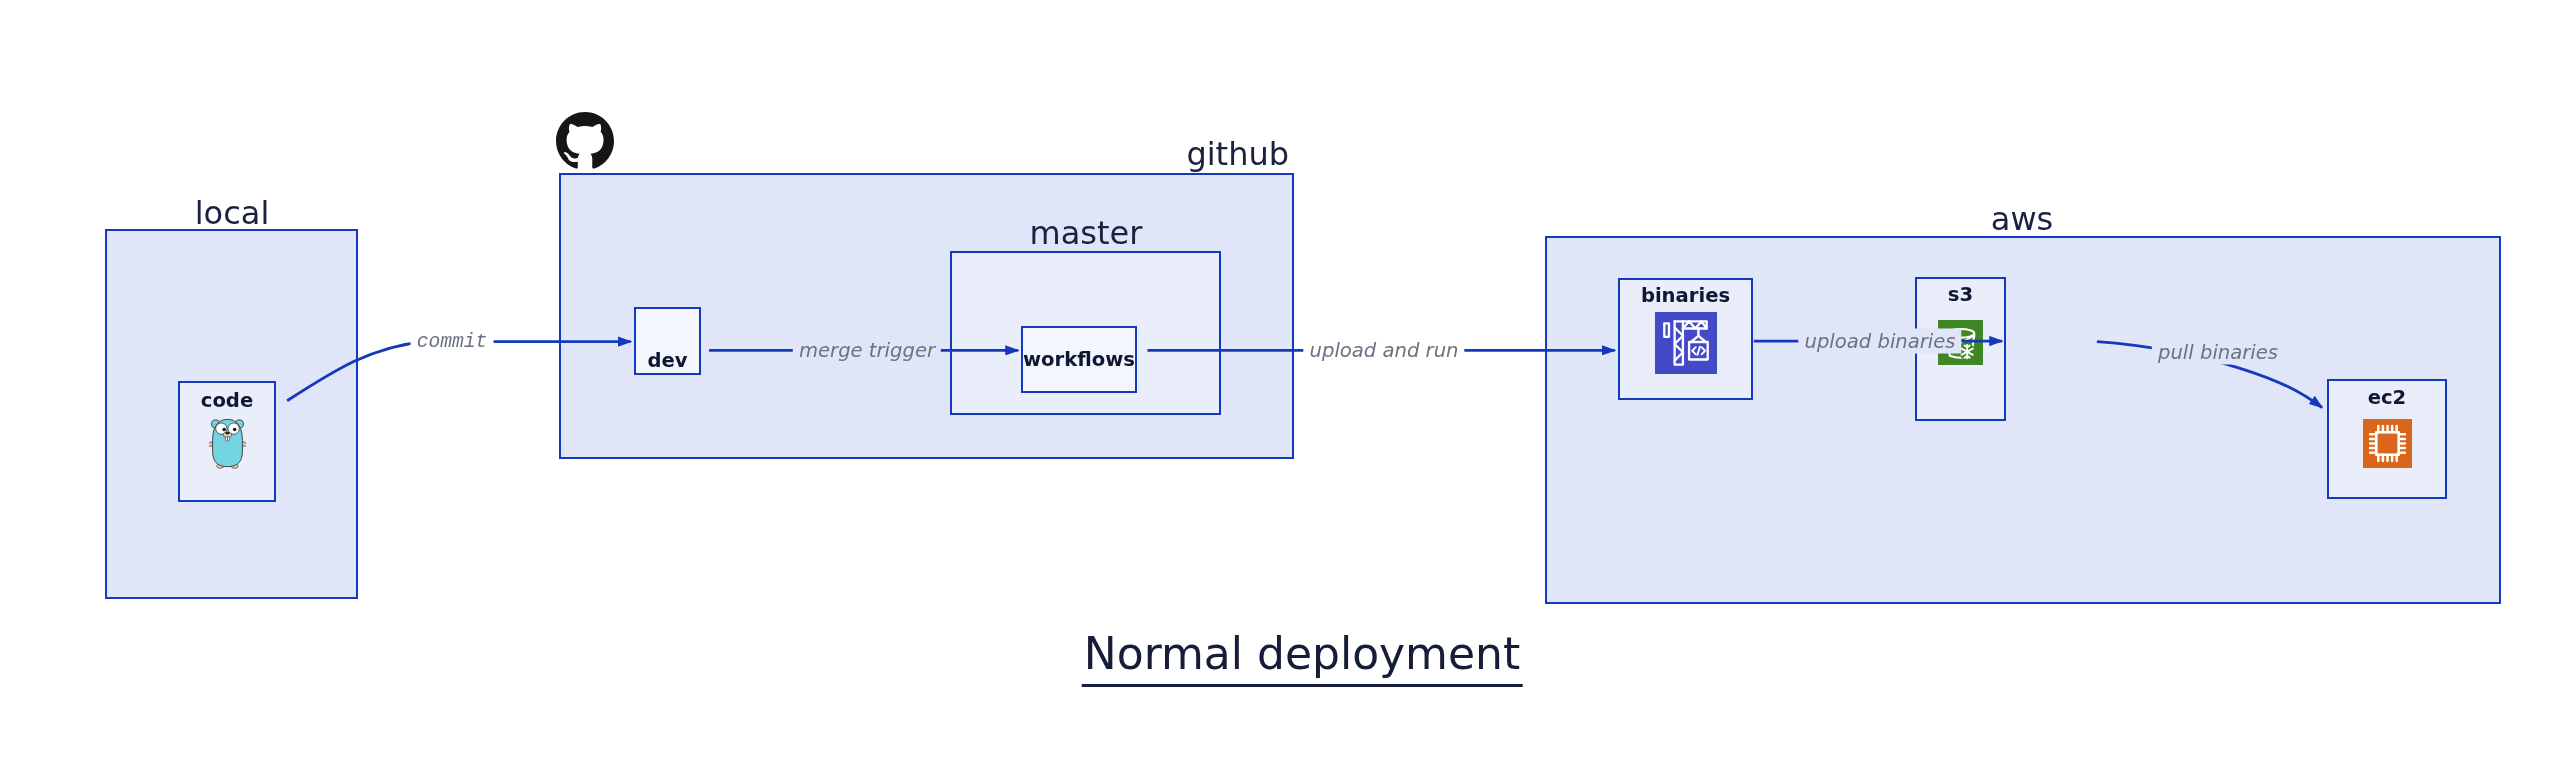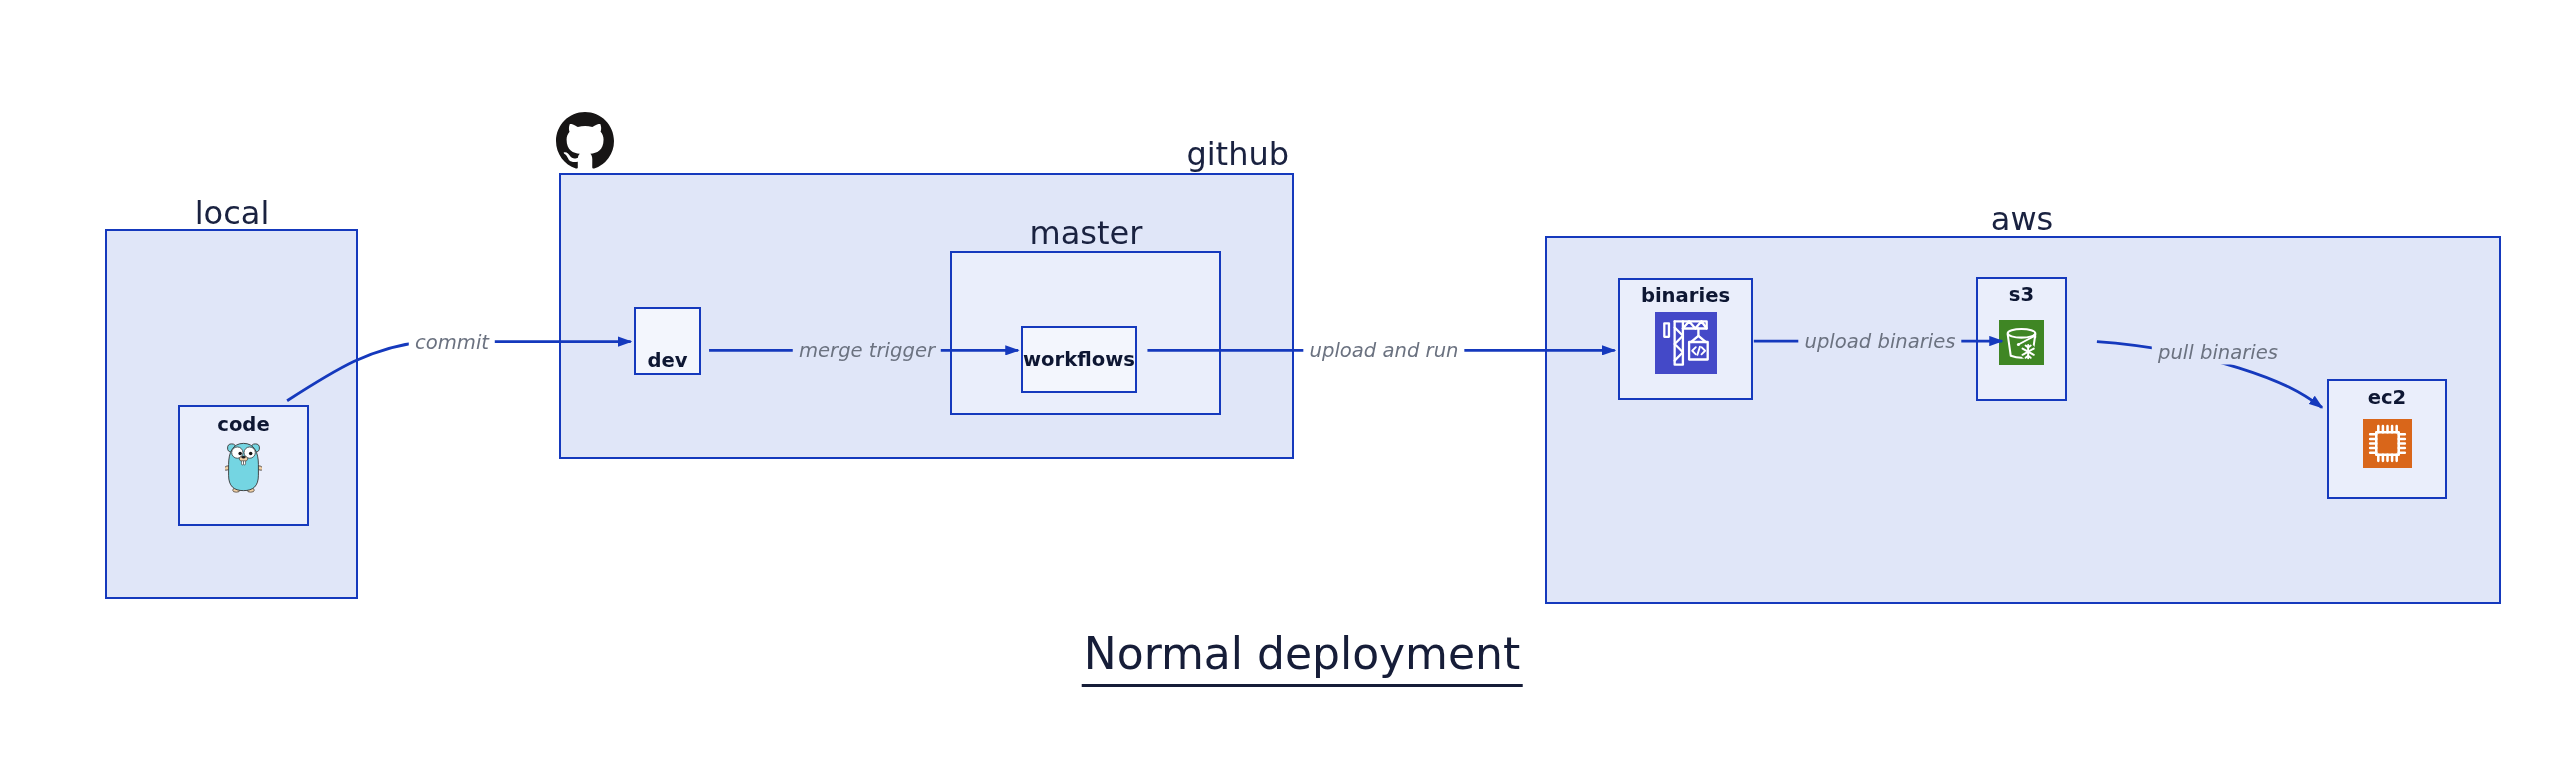--- a/index.html
+++ b/index.html
@@ -82,21 +82,21 @@
   <div class="glabel right-anchor" style="left:1289px; top:139px;">github</div>
 
   <div class="glabel" style="left:1086px; top:218px;">master</div>
 
   <div class="glabel" style="left:2022px; top:204px;">aws</div>
 
   <svg class="octocat" viewBox="0 0 16 16">
     <path class="octo-path" fill-rule="evenodd" clip-rule="evenodd" d="M8 0C3.58 0 0 3.58 0 8c0 3.54 2.29 6.53 5.47 7.59.4.07.55-.17.55-.38 0-.19-.01-.82-.01-1.49-2.01.37-2.53-.49-2.69-.94-.09-.23-.48-.94-.82-1.13-.28-.15-.68-.52-.01-.53.63-.01 1.08.58 1.23.82.72 1.21 1.87.87 2.33.66.07-.52.28-.87.51-1.07-1.78-.2-3.64-.89-3.64-3.95 0-.87.31-1.59.82-2.15-.08-.2-.36-1.02.08-2.12 0 0 .67-.21 2.2.82.64-.18 1.32-.27 2-.27s1.36.09 2 .27c1.53-1.04 2.2-.82 2.2-.82.44 1.1.16 1.92.08 2.12.51.56.82 1.27.82 2.15 0 3.07-1.87 3.75-3.65 3.95.29.25.54.73.54 1.48 0 1.07-.01 1.93-.01 2.2 0 .21.15.46.55.38A8.01 8.01 0 0 0 16 8c0-4.42-3.58-8-8-8z"></path>
   </svg>
 
-  <div class="node" style="left:178px; top:381px; width:131px; height:121px; padding-top:6.2px;margin-top:24px;">
+  <div class="node" style="left:178px; top:381px; width:98px; height:121px; padding-top:6.2px;">
     <div class="nlabel">code</div>
     <svg class="iconsvg" style="margin-top:4.1px;" width="37" height="52" viewBox="0 0 72 100">
       <circle class="gopher-body" cx="13" cy="13" r="8"></circle>
       <circle class="gopher-body" cx="59" cy="13" r="8"></circle>
       <ellipse class="gopher-tan" cx="4" cy="52" rx="5.5" ry="3.8" transform="rotate(-25 4 52)"></ellipse>
       <ellipse class="gopher-tan" cx="68" cy="52" rx="5.5" ry="3.8" transform="rotate(25 68 52)"></ellipse>
       <ellipse class="gopher-tan" cx="22" cy="95" rx="7" ry="4"></ellipse>
       <ellipse class="gopher-tan" cx="50" cy="95" rx="7" ry="4"></ellipse>
       <path class="gopher-body" d="M36,4 C15,4 7,22 7,45 L7,66 C7,87 17,96 36,96 C55,96 65,87 65,66 L65,45 C65,22 57,4 36,4 Z"></path>
       <circle class="gopher-eye" cx="24" cy="22" r="11"></circle>
@@ -129,21 +129,21 @@
       <path class="icon-line" d="M54,32 L66,18 L78,32 L90,18 L100,32"></path>
       <path class="icon-line" d="M84,32 L84,46"></path>
       <path class="icon-line" d="M70,58 L84,46 L98,58"></path>
       <rect class="icon-line" x="66" y="58" width="36" height="34"></rect>
       <path class="icon-line" style="stroke-width:3.6" d="M79,68 L72,75 L79,82"></path>
       <path class="icon-line" style="stroke-width:3.6" d="M82,83 L87,67"></path>
       <path class="icon-line" style="stroke-width:3.6" d="M90,68 L97,75 L90,82"></path>
     </svg>
   </div>
 
-  <div class="node" style="left:1976px; top:277px; width:91px; height:124px; padding-top:4.1px;">
+  <div class="node" style="left:1915px; top:277px; width:91px; height:144px; padding-top:4.1px;">
     <div class="nlabel">s3</div>
     <svg class="iconsvg" style="margin-top:13.4px;" width="45" height="45" viewBox="0 0 88 88">
       <rect class="icon-bg-green" x="0" y="0" width="88" height="88"></rect>
       <ellipse class="icon-line" style="stroke-width:4" cx="44" cy="26" rx="27" ry="8.5"></ellipse>
       <path class="icon-line" style="stroke-width:4" d="M17,28 L23,70 Q44,78 65,70 L71,28"></path>
       <circle cx="38" cy="48" r="3" fill="#ffffff"></circle>
       <path class="icon-line" style="stroke-width:3.4" d="M38,48 L68,32 Q72,30 71,34"></path>
       <circle class="icon-bg-green" cx="57" cy="62" r="16"></circle>
       <path class="icon-line" style="stroke-width:3.8" d="M57,49 L57,75"></path>
       <path class="icon-line" style="stroke-width:3.8" d="M46,56 L68,68"></path>
@@ -171,21 +171,21 @@
         <path class="arrowhead" d="M0,0 L28,10 L0,20 Z"></path>
       </marker>
     </defs>
     <path class="edge" d="M557,778 C650,718 722,672 826,663 L1224,663" marker-end="url(#arrow)"></path>
     <path class="edge" d="M1376,680 L1976,680" marker-end="url(#arrow)"></path>
     <path class="edge" d="M2227,680 L3134,680" marker-end="url(#arrow)"></path>
     <path class="edge" d="M3404,662 L3886,662" marker-end="url(#arrow)"></path>
     <path class="edge" d="M4070,663 C4180,671 4262,688 4345,714 C4428,740 4468,762 4507,791" marker-end="url(#arrow)"></path>
   </svg>
 
-  <div class="elabel on-white" style="left:452px; top:342px;">commit</div>
+  <div class="elabel on-white" style="left:452px; top:342px;font-family:Liberation Mono, monospace;">commit</div>
   <div class="elabel on-fill" style="left:867px; top:350px;">merge trigger</div>
   <div class="elabel on-white" style="left:1384px; top:350px;">upload and run</div>
   <div class="elabel on-fill" style="left:1880px; top:341px;">upload binaries</div>
   <div class="elabel on-fill" style="left:2218px; top:352px;">pull binaries</div>
 
   <div class="title">Normal deployment</div>
 
 </div>
 
 

